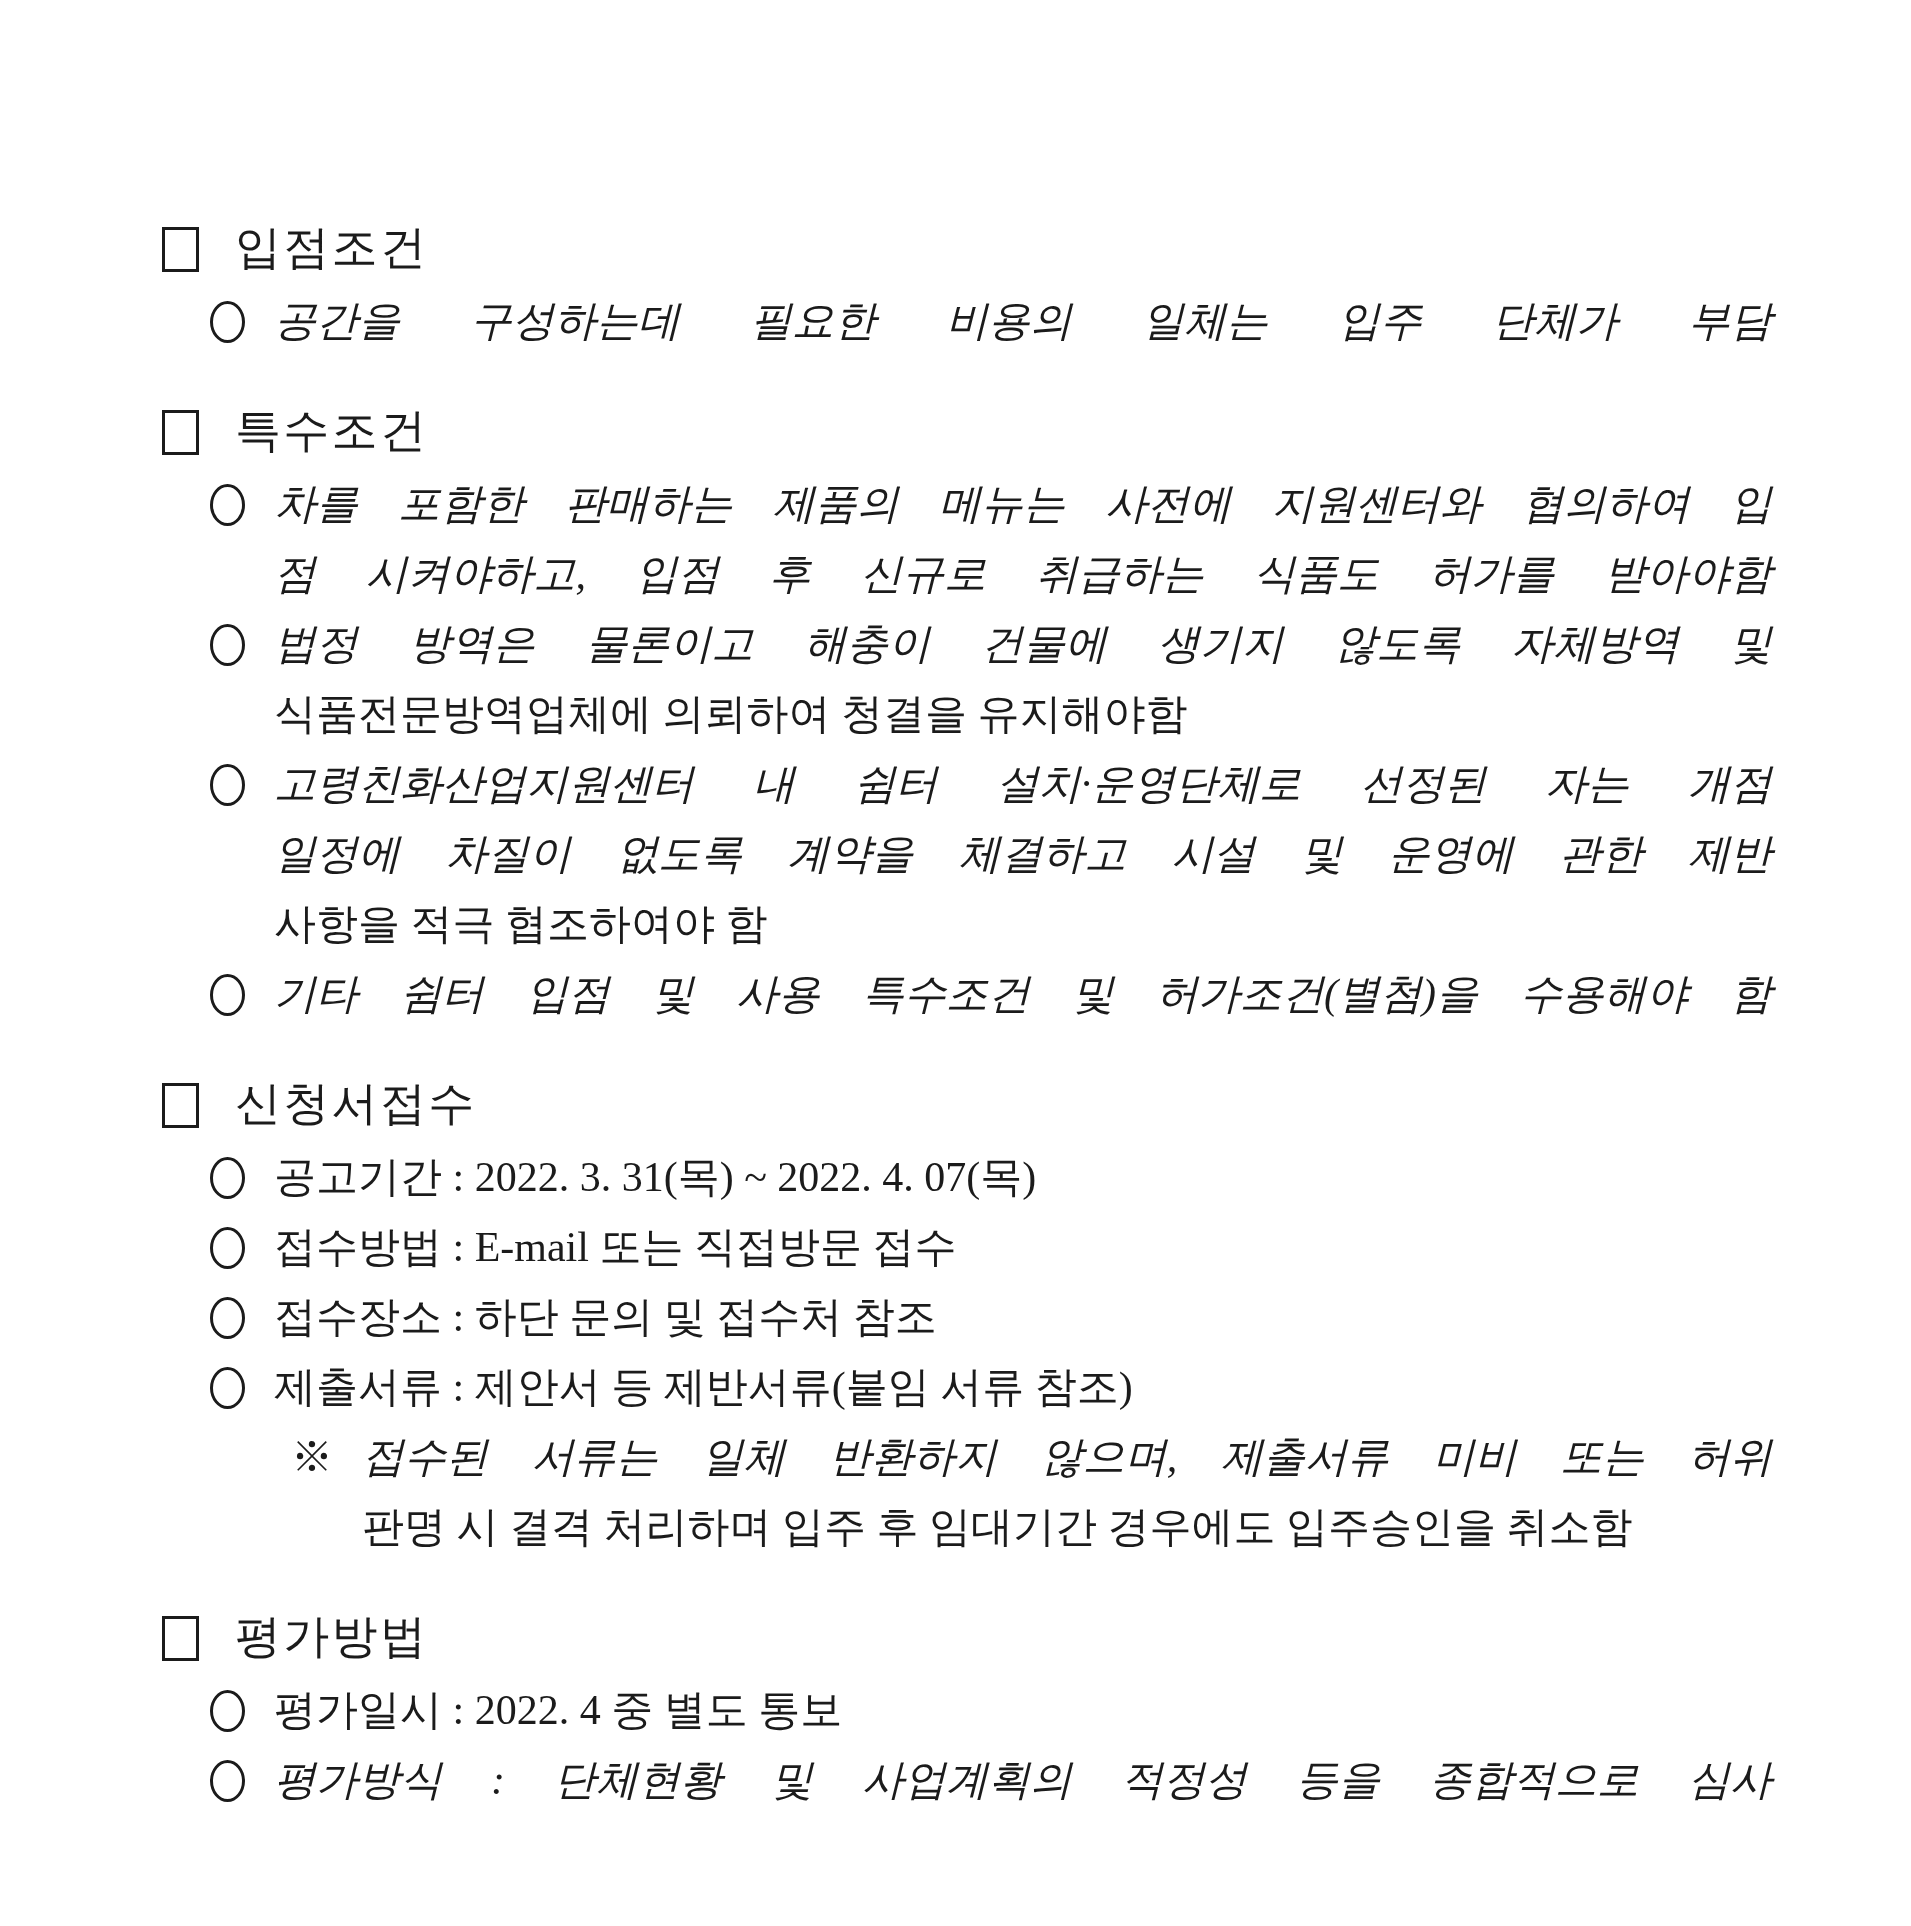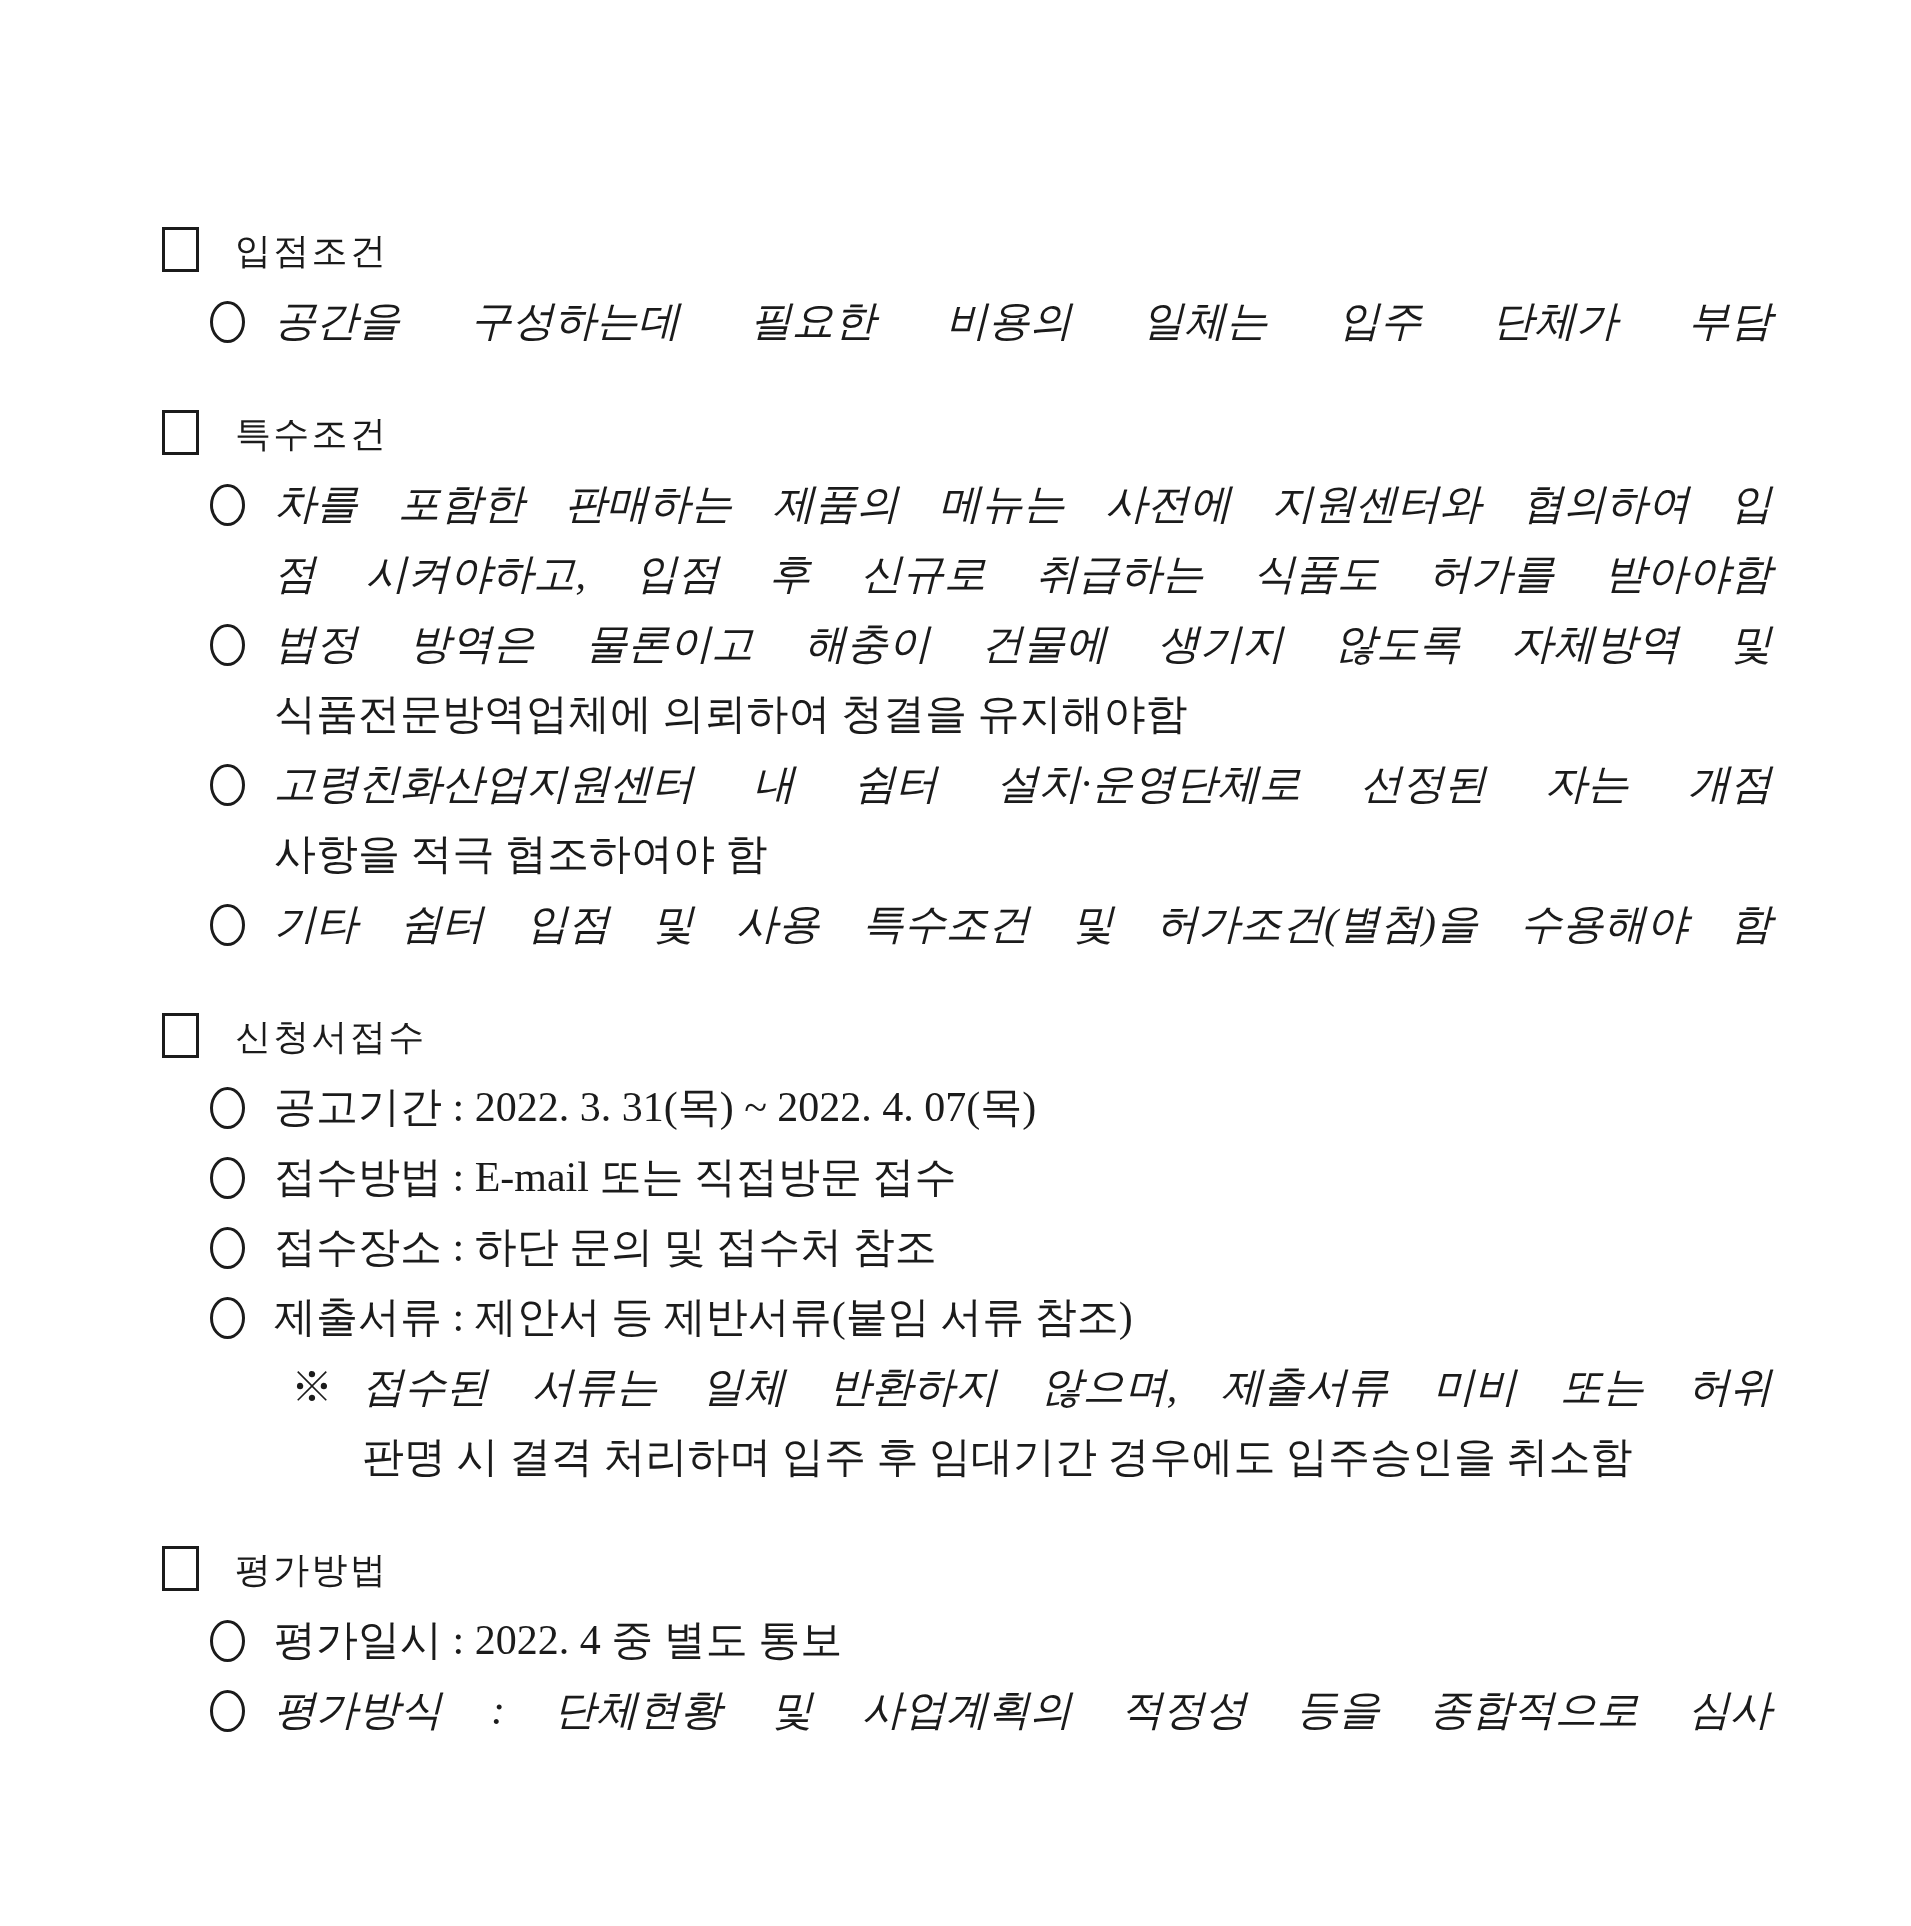--- a/index.html
+++ b/index.html
@@ -26,23 +26,24 @@
   .sq-icon{
     box-sizing:border-box;
     flex:0 0 auto;
     width:37px;
     height:45px;
     border:3.5px solid #1b1b1b;
     margin-right:36px;
     margin-top:-2.3px;
   }
   .heading-title{
-    font-size:36px;
+    font-size:46px;
     letter-spacing:2.3px;
     white-space:pre-wrap;
+    font-family:Liberation Mono, monospace;
   }
   .item{display:flex;align-items:flex-start;}
   .marker-cell{
     flex:0 0 64px;
     margin-left:48px;
     line-height:70px;
   }
   .circle-icon{
     box-sizing:border-box;
     display:block;
@@ -104,20 +105,21 @@
           <div class="ln st">법정 방역은 물론이고 해충이 건물에 생기지 않도록 자체방역 및</div>
           <div class="ln">식품전문방역업체에 의뢰하여 청결을 유지해야함</div>
         </div>
       </div>
       <div class="item">
         <span class="marker-cell">
           <span class="circle-icon"></span>
         </span>
         <div class="item-body">
           <div class="ln st">고령친화산업지원센터 내 쉼터 설치·운영단체로 선정된 자는 개점</div>
+          <div class="ln st">일정에 차질이 없도록 계약을 체결하고 시설 및 운영에 관한 제반</div>
           <div class="ln">사항을 적극 협조하여야 함</div>
         </div>
       </div>
       <div class="item">
         <span class="marker-cell">
           <span class="circle-icon"></span>
         </span>
         <div class="item-body">
           <div class="ln st">기타 쉼터 입점 및 사용 특수조건 및 허가조건(별첨)을 수용해야 함</div>
         </div>

